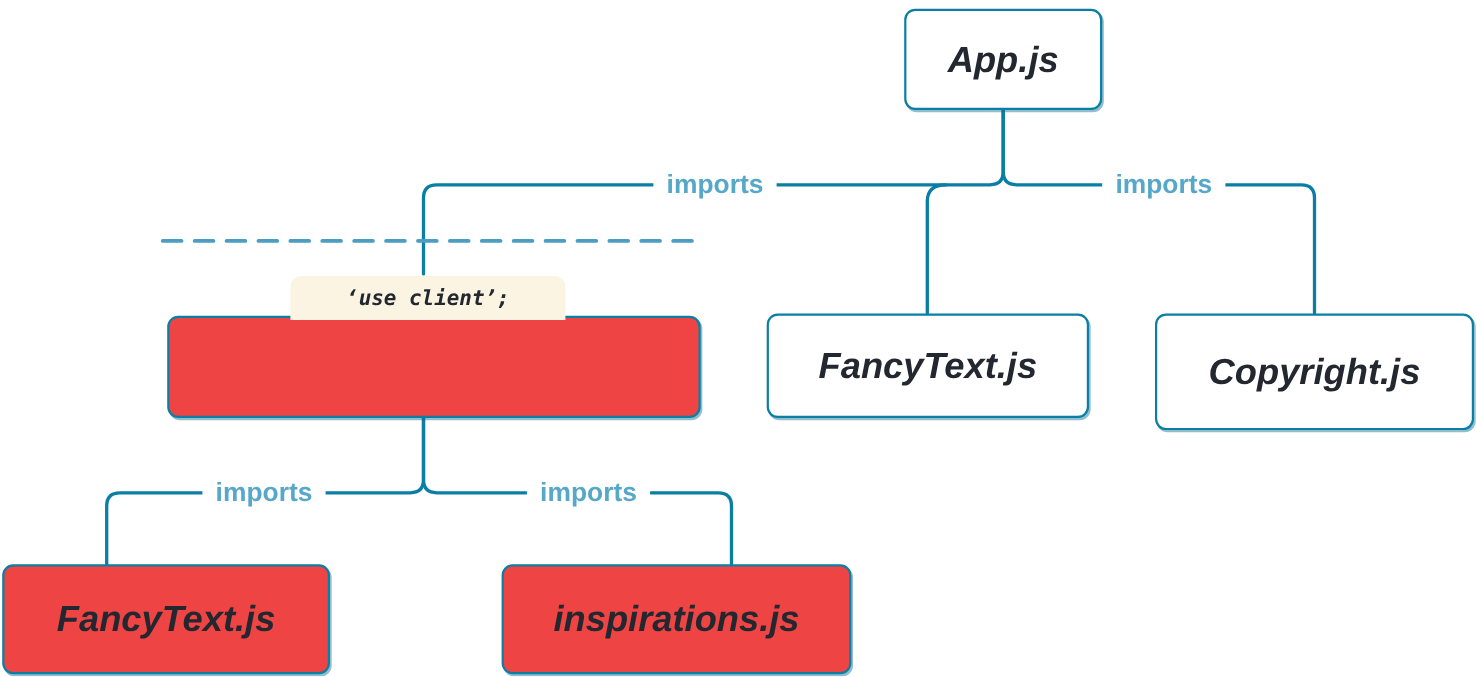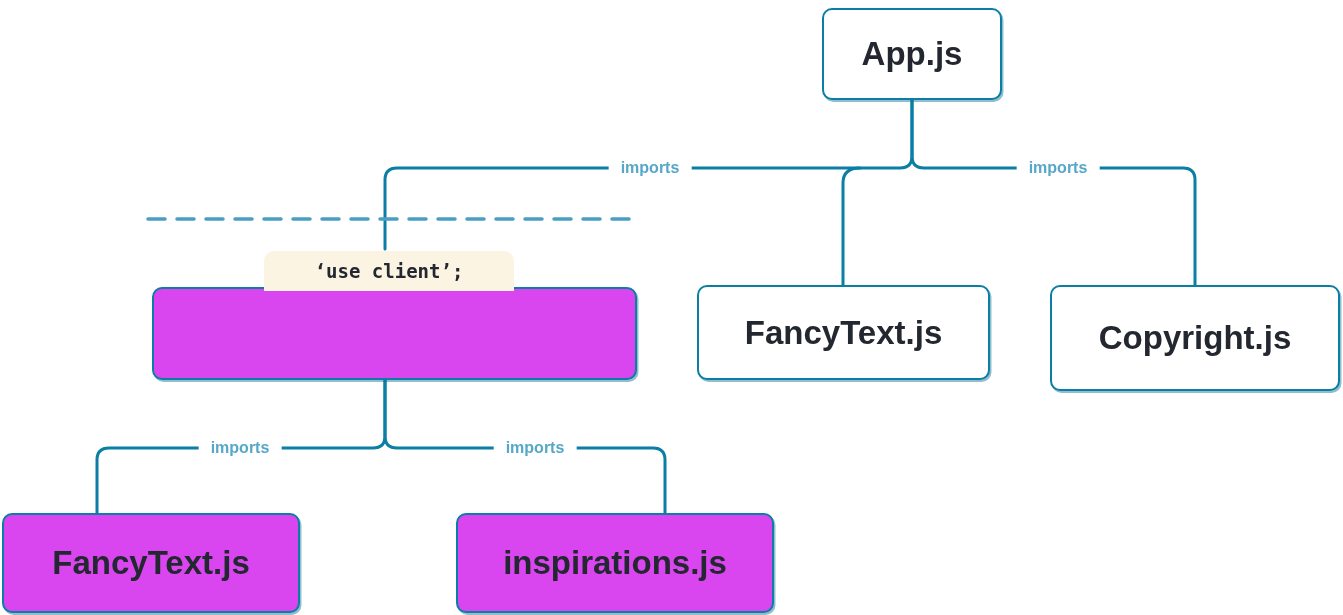--- a/index.html
+++ b/index.html
@@ -29,23 +29,24 @@
     align-items: center;
     justify-content: center;
     border: 2.5px solid #0a7ea4;
     border-radius: 10px;
     color: #23272f;
     font-size: 33px;
     font-weight: 600;
     box-shadow: 1.5px 2px 0 rgba(8, 110, 143, 0.45);
     box-sizing: border-box;
     z-index: 2;
+    font-style: italic;
   }
   .server { background: #ffffff; }
-  .client { background: #d946ef; }
+  .client { background: #ef4444; }
 
   .node-app            { left: 822px;  top: 8px;   width: 180px; height: 92px; }
   .node-insp-gen       { left: 152px;  top: 287px; width: 485px; height: 93px; }
   .node-fancytext-top  { left: 697px;  top: 285px; width: 293px; height: 95px; }
   .node-copyright      { left: 1050px; top: 285px; width: 290px; height: 106px; }
   .node-fancytext-bot  { left: 2px;    top: 513px; width: 298px; height: 100px; }
   .node-inspirations   { left: 456px;  top: 513px; width: 318px; height: 100px; }
 
   .directive {
     position: absolute;
@@ -63,21 +64,21 @@
     font-weight: 600;
     color: #23272f;
     z-index: 3;
   }
   .edge-label {
     position: absolute;
     transform: translate(-50%, -50%);
     background: #ffffff;
     padding: 0 12px;
     color: #57a7c9;
-    font-size: 16px;
+    font-size: 24px;
     font-weight: 700;
     z-index: 1;
     white-space: nowrap;
   }
   .edge-label.lbl-top-left     { left: 650px;  top: 168px; }
   .edge-label.lbl-top-right    { left: 1058px; top: 168px; }
   .edge-label.lbl-bottom-left  { left: 240px;  top: 448px; }
   .edge-label.lbl-bottom-right { left: 535px;  top: 448px; }
 </style>
 </head>

